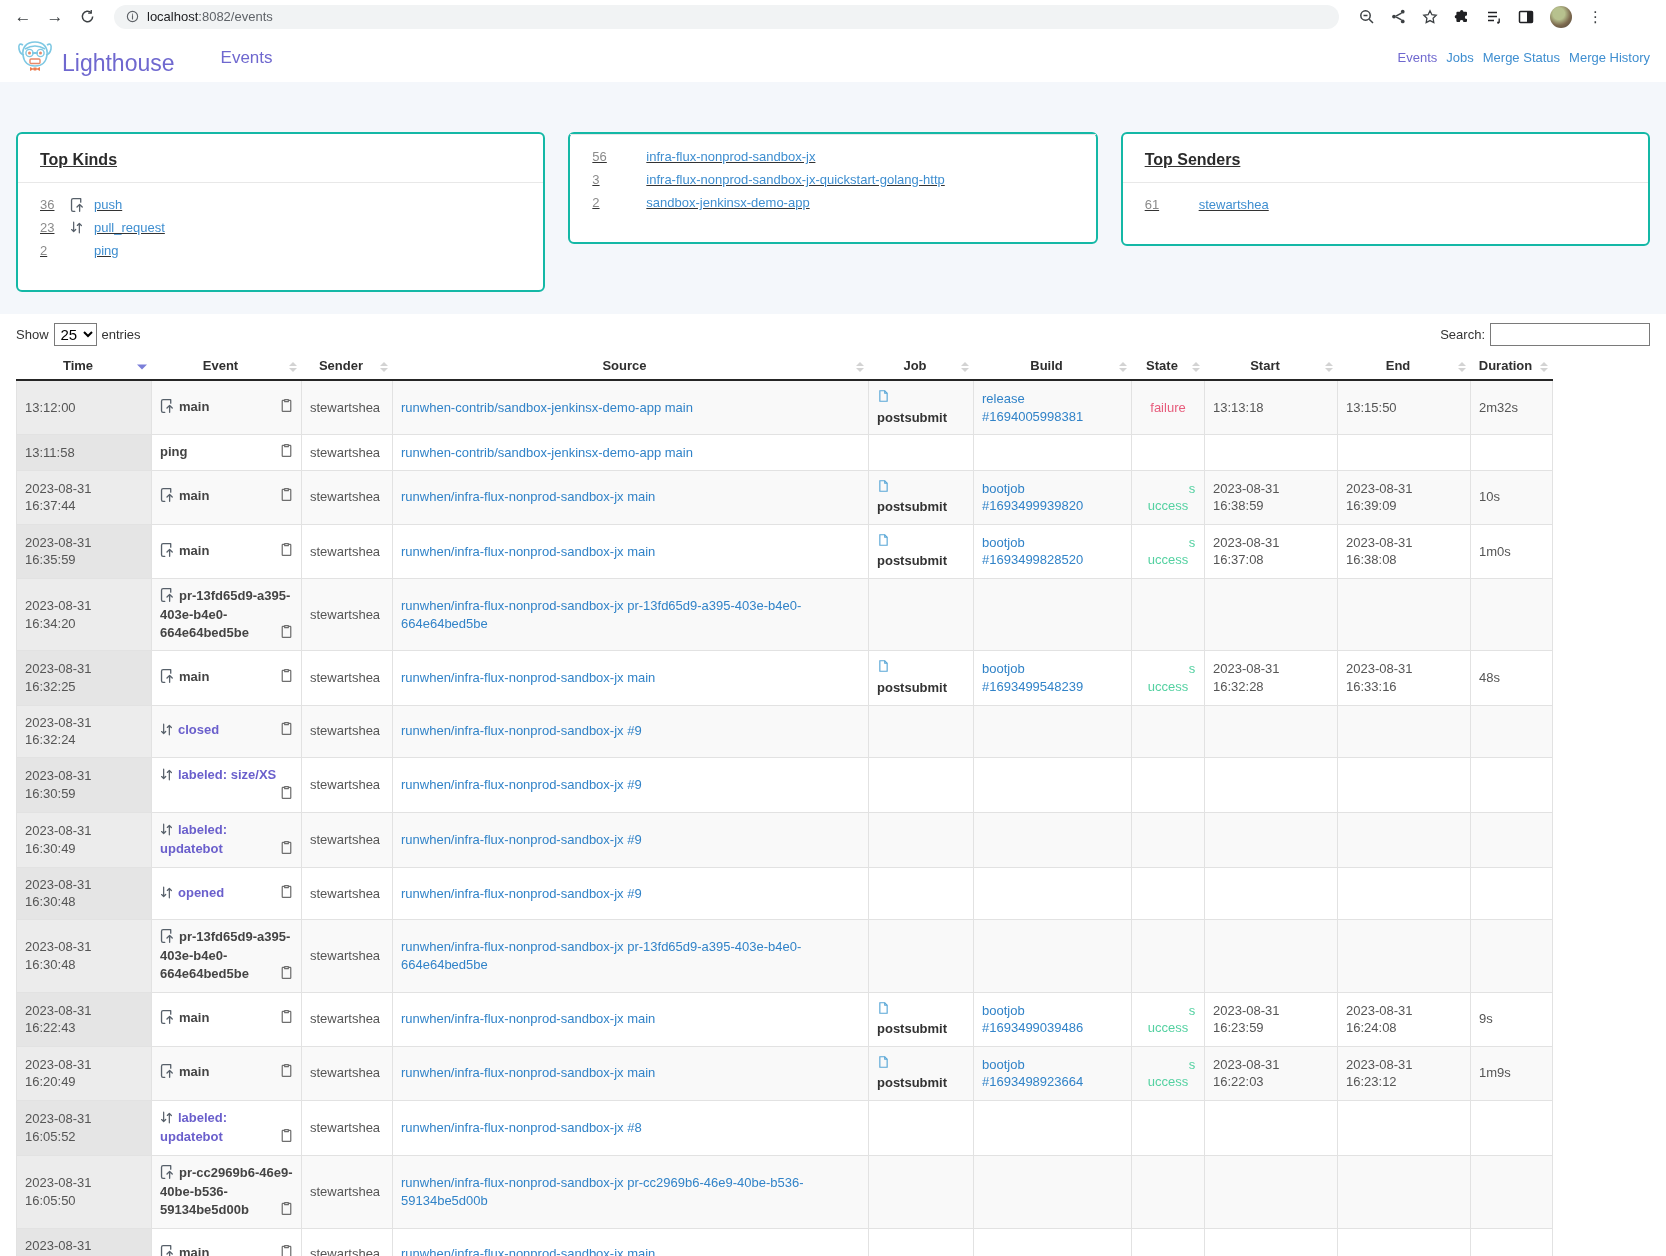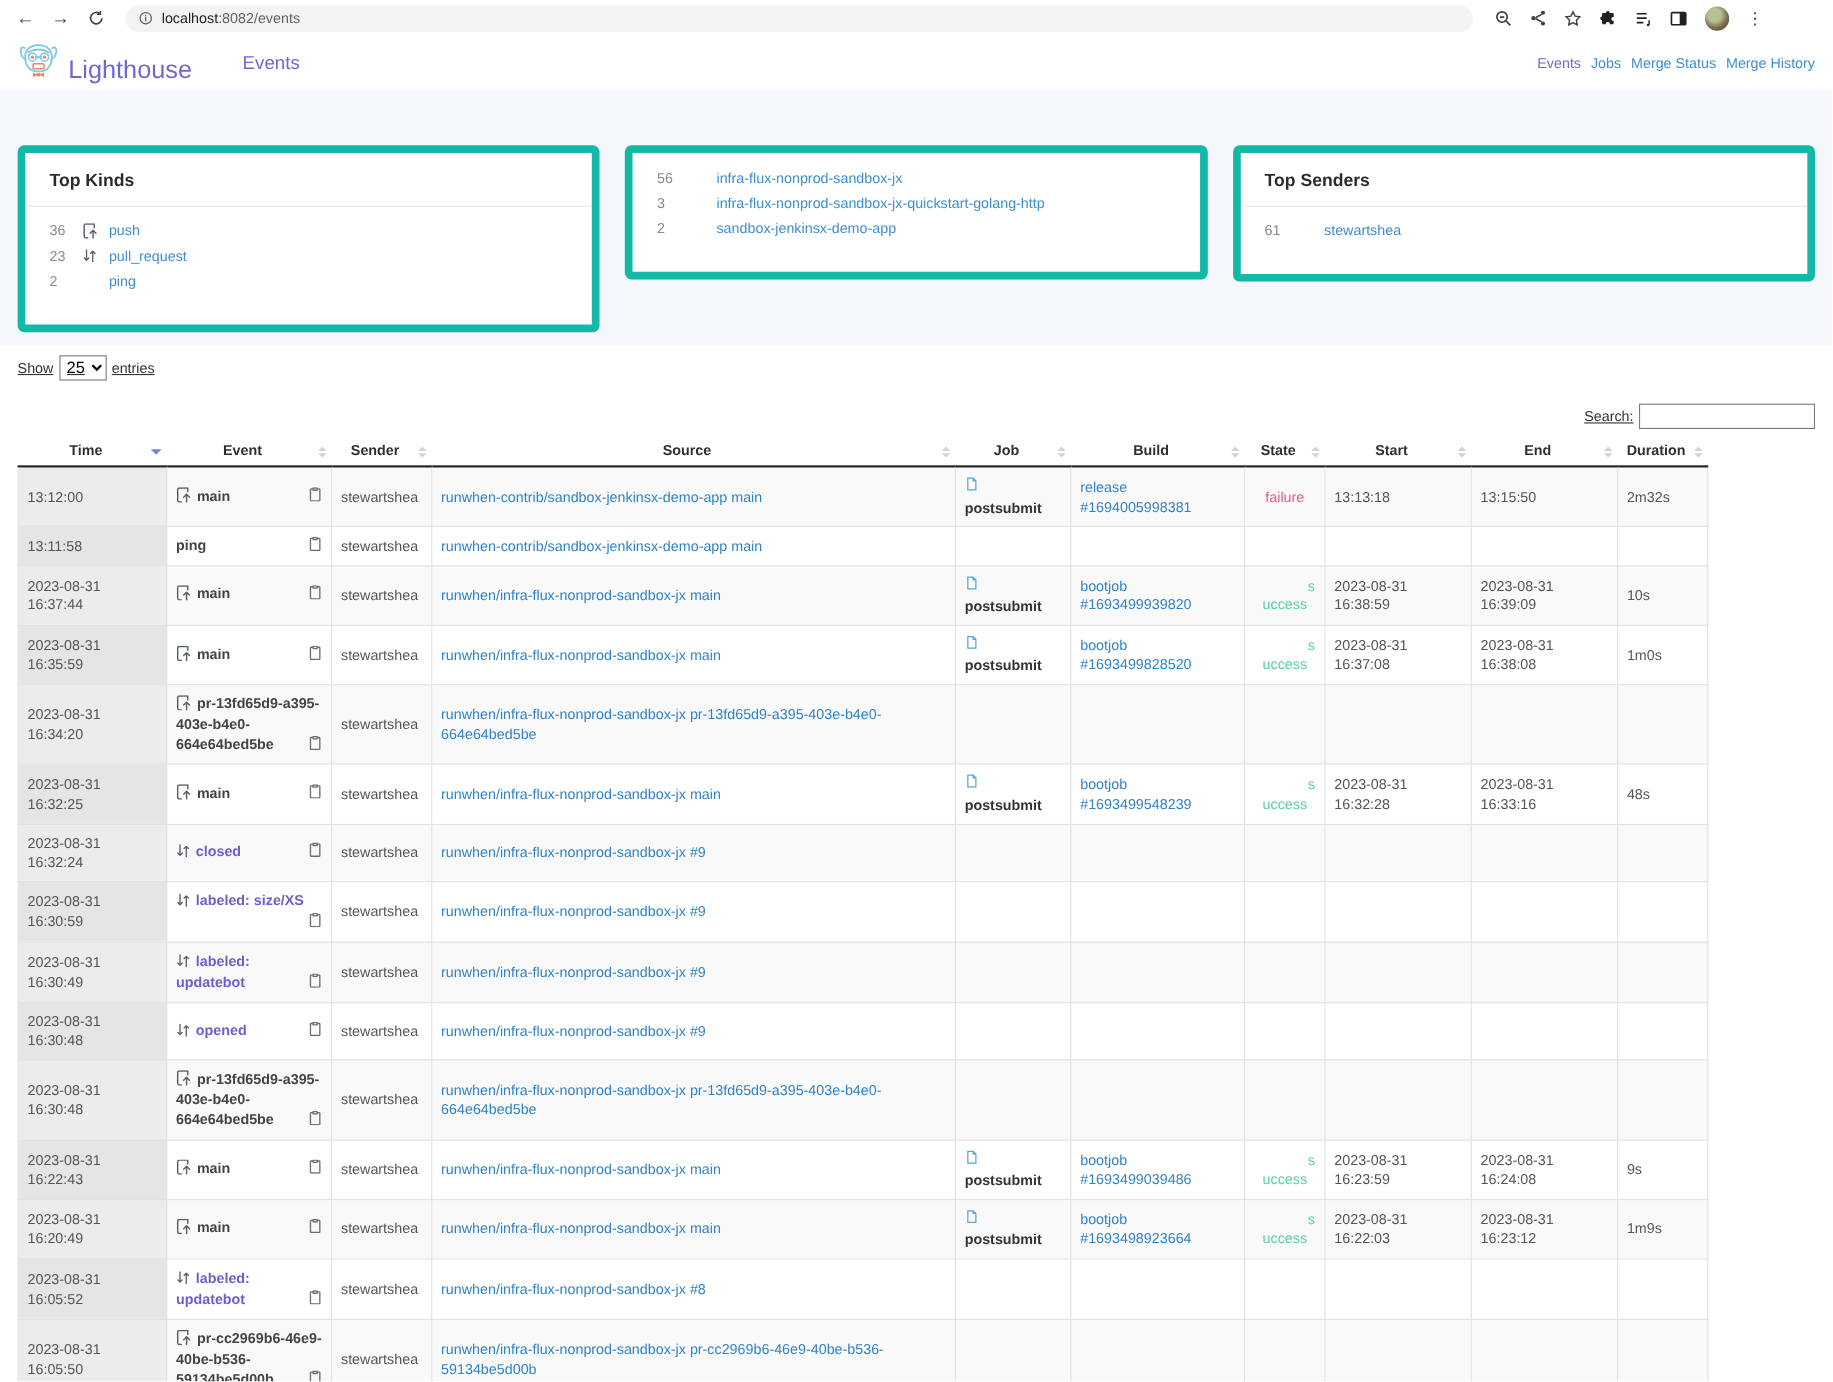--- a/index.html
+++ b/index.html
@@ -31,34 +31,34 @@
   .brand{display:flex;align-items:flex-end;gap:8px;}
   .brand-name{font-size:23px;color:var(--brand);}
   .nav-left{margin-left:46px;font-size:17px;color:var(--brand);cursor:pointer;}
   .nav-right{margin-left:auto;display:flex;gap:9px;font-size:13px;}
   .nav-right a{text-decoration:none;color:var(--navblue);cursor:pointer;}
   .nav-right a.active{color:var(--brand);}
 
   
   .hero{height:232px;background:#f4f7fb;padding:50px 16px 0;}
   .cards{display:flex;gap:23px;align-items:flex-start;}
-  .card{flex:1 1 0;background:#fff;border:7px solid #14b8a6;border-radius:6px;padding-bottom:14px;}
+  .card{flex:1 1 0;background:#fff;border:2px solid #14b8a6;border-radius:6px;padding-bottom:14px;text-decoration:underline;}
   .card h3{margin:0;padding:17px 22px 13px;font-size:16px;color:#2b2b2b;}
   .card .divider{height:1px;background:#e8e8e8;}
   .card ul{list-style:none;margin:10px 0 14px;padding:0;}
   .card li{display:flex;align-items:center;padding:4px 22px;font-size:13px;}
   .card .cnt{width:30px;color:#8a8a8a;flex:0 0 auto;}
   .card .kicon{width:24px;color:#57606a;flex:0 0 auto;display:flex;align-items:center;}
   .card a{color:var(--navblue);text-decoration:none;cursor:pointer;}
 
   
-  .controls{display:flex;align-items:flex-start;justify-content:space-between;margin:9px 16px 8px;text-decoration:underline;}
+  .controls{display:flex;align-items:flex-end;justify-content:space-between;margin:9px 16px 8px;}
   .length{font-size:13px;color:#333;display:flex;align-items:center;gap:5px;}
   .length select{font-size:15px;padding:1px 2px;border:1px solid #7a7a7a;background:#fff;}
-  .searchbox{font-size:13px;color:#333;display:flex;align-items:center;gap:5px;margin-top:44px;}
+  .searchbox{font-size:13px;color:#333;display:flex;align-items:center;gap:5px;}
   .searchbox input{width:160px;height:23px;border:1px solid #7a7a7a;background:#fff;padding:2px 6px;font-size:13px;}
 
   
   table.events{border-collapse:collapse;width:1536px;margin:0 16px;table-layout:fixed;font-size:13px;}
   thead th{font-weight:bold;color:#2f2f2f;padding:4px 18px 6px 6px;text-align:center;
     border-bottom:2px solid #262626;position:relative;cursor:pointer;white-space:nowrap;}
   th .sort{position:absolute;right:5px;top:50%;transform:translateY(-50%);display:flex;flex-direction:column;gap:2px;}
   .tri-up{width:0;height:0;border-left:4px solid transparent;border-right:4px solid transparent;border-bottom:4px solid #d3d3d3;}
   .tri-down{width:0;height:0;border-left:4px solid transparent;border-right:4px solid transparent;border-top:4px solid #d3d3d3;}
   .tri-down.active{border-top-color:var(--sortactive);border-left-width:5px;border-right-width:5px;border-top-width:5px;}

